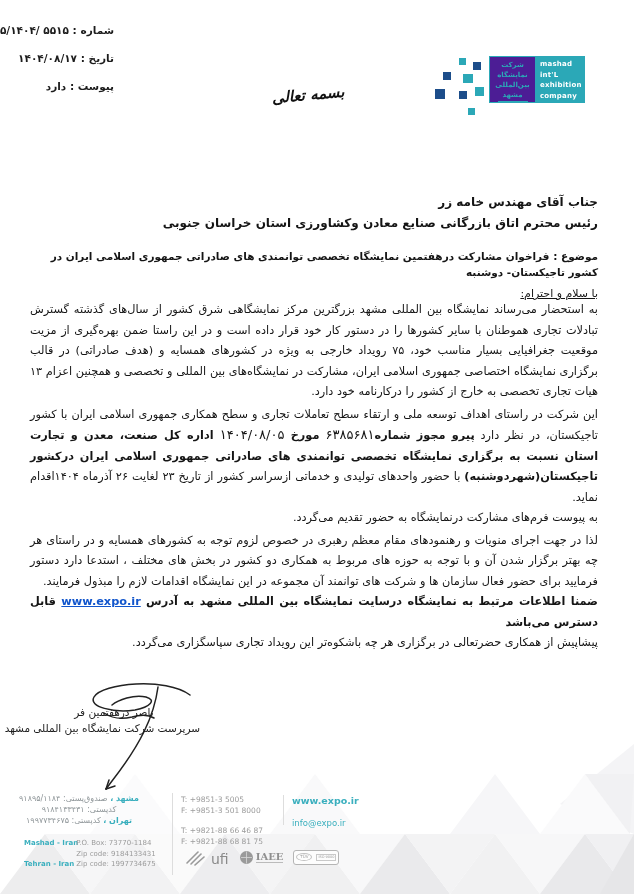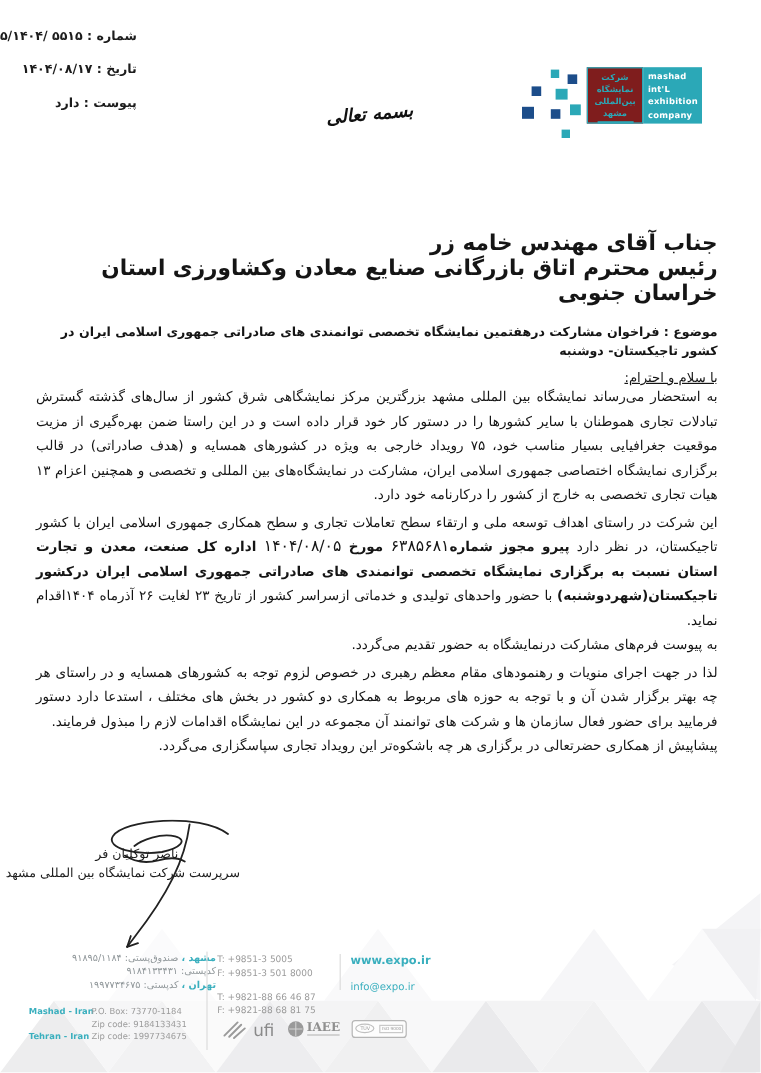--- a/index.html
+++ b/index.html
@@ -15,46 +15,46 @@
   .hdr-meta .row { display:block; text-align:right; font-size:10.5px; font-weight:bold; color:#1c1c1c; margin-bottom:16px; white-space:nowrap; }
   .hdr-meta .val { padding-left:2px; }
 
   
   .besm { position:absolute; top:86px; left:248px; width:120px; text-align:center; font-family:"DejaVu Serif", serif; font-style:italic; font-weight:bold; font-size:15px; color:#111; transform:rotate(-5deg); z-index:2; }
 
   
   .logo { position:absolute; top:56px; right:49px; width:150px; height:60px; z-index:2; display:flex; flex-direction:row; }
   .logo-px { position:relative; width:54px; height:60px; }
   .logo-px i { position:absolute; display:block; }
-  .logo-fa { width:47px; height:47px; background:#7f1d1d; border:1px solid #2BA8B7; direction:rtl; text-align:center; padding-top:3px; }
+  .logo-fa { width:47px; height:47px; background:#4c1d95; border:1px solid #2BA8B7; direction:rtl; text-align:center; padding-top:3px; }
   .logo-fa div { font-size:7px; line-height:10px; font-weight:bold; color:#2BA8B7; }
   .logo-fa .bar { display:block; width:30px; height:2px; background:#2BA8B7; margin:1px auto 0; }
   .logo-en { width:49px; height:47px; background:#2BA8B7; color:#fff; padding:3px 0 0 4px; }
   .logo-en div { font-size:7px; line-height:10.5px; font-weight:bold; letter-spacing:0.2px; }
 
   
   .letter { position:absolute; top:192px; right:36px; left:30px; direction:rtl; z-index:2; color:#151515; }
-  .recipient p { font-size:18px; font-weight:bold; line-height:21px; text-align:right; }
+  .recipient p { font-size:12px; font-weight:bold; line-height:21px; text-align:right; }
   .subject { font-size:10.5px; font-weight:bold; line-height:16px; margin-top:14px; text-align:right; }
   .salut { font-size:11px; margin-top:7px; text-align:right;text-decoration:underline; }
   .para { font-size:11.3px; line-height:20.5px; text-align:justify; }
   .para.gap { margin-top:2px; }
   .b { font-weight:bold; }
   .bignum { font-weight:normal; font-size:13px; }
   a.weblink { color:#1155CC; text-decoration:underline; font-weight:bold; direction:ltr; unicode-bidi:embed; }
 
   
   .sig-block { position:absolute; left:28px; top:683px; width:172px; height:112px; z-index:2; }
   .sig-block svg { position:absolute; left:10px; top:0; }
   .sig-name { position:absolute; top:23px; width:100%; text-align:center; font-size:10.5px; color:#1c1c1c; direction:rtl; }
   .sig-title { position:absolute; top:39px; width:100%; text-align:center; font-size:10.5px; color:#1c1c1c; direction:rtl; white-space:nowrap; }
 
   
   .ft { position:absolute; z-index:2; }
-  .ft-fa { top:793px; left:36px; width:144px; direction:rtl; text-align:right; }
+  .ft-fa { top:793px; left:7px; width:144px; direction:rtl; text-align:center; }
   .ft-fa .frow { font-size:8px; line-height:11px; color:#8f9699; white-space:nowrap; }
   .ft-fa .city { color:#3AAFBE; font-weight:bold; }
   .ft-en { top:838px; left:24px; width:150px; }
   .ft-en .frow { font-size:7px; line-height:10.5px; color:#9b9b9b; white-space:nowrap; }
   .ft-en .city { display:inline-block; width:50px; color:#3AAFBE; font-weight:bold; }
   .vline1 { position:absolute; left:172px; top:793px; width:1px; height:82px; background:#ddd; z-index:2; }
   .vline2 { position:absolute; left:283px; top:795px; width:1px; height:30px; background:#ddd; z-index:2; }
   .ft-ph { top:794px; left:181px; width:100px; }
   .ft-ph .frow { font-size:7.5px; line-height:11px; color:#9b9b9b; white-space:nowrap; }
   .ft-ph .gap { height:9px; }
@@ -150,35 +150,36 @@
     <p class="subject">موضوع : فراخوان مشارکت درهفتمین نمایشگاه تخصصی توانمندی های صادراتی جمهوری اسلامی ایران در کشور تاجیکستان- دوشنبه</p>
     <p class="salut">با سلام و احترام:</p>
 
     <p class="para">به استحضار می‌رساند نمایشگاه بین المللی مشهد بزرگترین مرکز نمایشگاهی شرق کشور از سال‌های گذشته گسترش تبادلات تجاری هموطنان با سایر کشورها را در دستور کار خود قرار داده است و در این راستا ضمن بهره‌گیری از مزیت موقعیت جغرافیایی بسیار مناسب خود، ۷۵ رویداد خارجی به ویژه در کشورهای همسایه و (هدف صادراتی) در قالب برگزاری نمایشگاه اختصاصی جمهوری اسلامی ایران، مشارکت در نمایشگاه‌های بین المللی و تخصصی و همچنین اعزام ۱۳ هیات تجاری تخصصی به خارج از کشور را درکارنامه خود دارد.</p>
 
     <p class="para gap"><span>این شرکت در راستای اهداف توسعه ملی و ارتقاء سطح تعاملات تجاری و سطح همکاری جمهوری اسلامی ایران با کشور تاجیکستان، در نظر دارد </span><span class="b">پیرو مجوز شماره</span><span class="bignum">۶۳۸۵۶۸۱</span><span class="b"> مورخ </span><span class="bignum">۱۴۰۴/۰۸/۰۵</span><span class="b"> اداره کل صنعت، معدن و تجارت استان نسبت به برگزاری نمایشگاه تخصصی توانمندی های صادراتی جمهوری اسلامی ایران درکشور تاجیکستان(شهردوشنبه)</span><span> با حضور واحدهای تولیدی و خدماتی ازسراسر کشور از تاریخ ۲۳ لغایت ۲۶ آذرماه ۱۴۰۴اقدام نماید.</span></p>
 
     <p class="para">به پیوست فرم‌های مشارکت درنمایشگاه به حضور تقدیم می‌گردد.</p>
     <p class="para gap">لذا در جهت اجرای منویات  و رهنمودهای مقام معظم رهبری در خصوص لزوم توجه به کشورهای همسایه و در راستای هر چه بهتر برگزار شدن آن و با توجه به حوزه های مربوط به همکاری دو کشور در بخش های مختلف ، استدعا دارد دستور فرمایید برای حضور فعال سازمان ها و شرکت های توانمند آن مجموعه در این نمایشگاه اقدامات لازم را مبذول فرمایند.</p>
 
+    <p class="para b"><span>ضمنا اطلاعات مرتبط به نمایشگاه درسایت نمایشگاه بین المللی مشهد به آدرس </span><a class="weblink">www.expo.ir</a><span> قابل دسترس می‌باشد</span></p>
 
     <p class="para">پیشاپیش از همکاری حضرتعالی در برگزاری هر چه باشکوه‌تر این رویداد تجاری سپاسگزاری می‌گردد.</p>
   </div>
 
   <div class="sig-block">
     <svg width="160" height="112" viewBox="0 0 160 112">
       <g fill="none" stroke="#222" stroke-width="1.5" stroke-linecap="round">
         <path d="M152 12 C 128 -6, 64 0, 56 14 C 50 24, 76 30, 97 27 C 112 24, 119 17, 108 14 C 96 11, 80 17, 74 22"></path>
         <path d="M66 30 q 12 8 28 4 q 14 -4 22 1"></path>
         <path d="M120 4 C 116 34, 102 62, 74 98 L 68 106"></path>
         <path d="M68 106 l 3 -9"></path>
         <path d="M68 106 l 9 -3"></path>
       </g>
     </svg>
-    <div class="sig-name">ناصر توکلیان فر</div>
+    <div class="sig-name">ناصر درهفتمین فر</div>
     <div class="sig-title">سرپرست شرکت نمایشگاه بین المللی مشهد</div>
   </div>
 
   <div class="ft ft-fa">
     <div class="frow">
       <span class="city">مشهد ،</span>
       <span>صندوق‌پستی: ۹۱۸۹۵/۱۱۸۴</span>
     </div>
     <div class="frow">
       <span>کدپستی: ۹۱۸۴۱۳۳۴۳۱</span>

